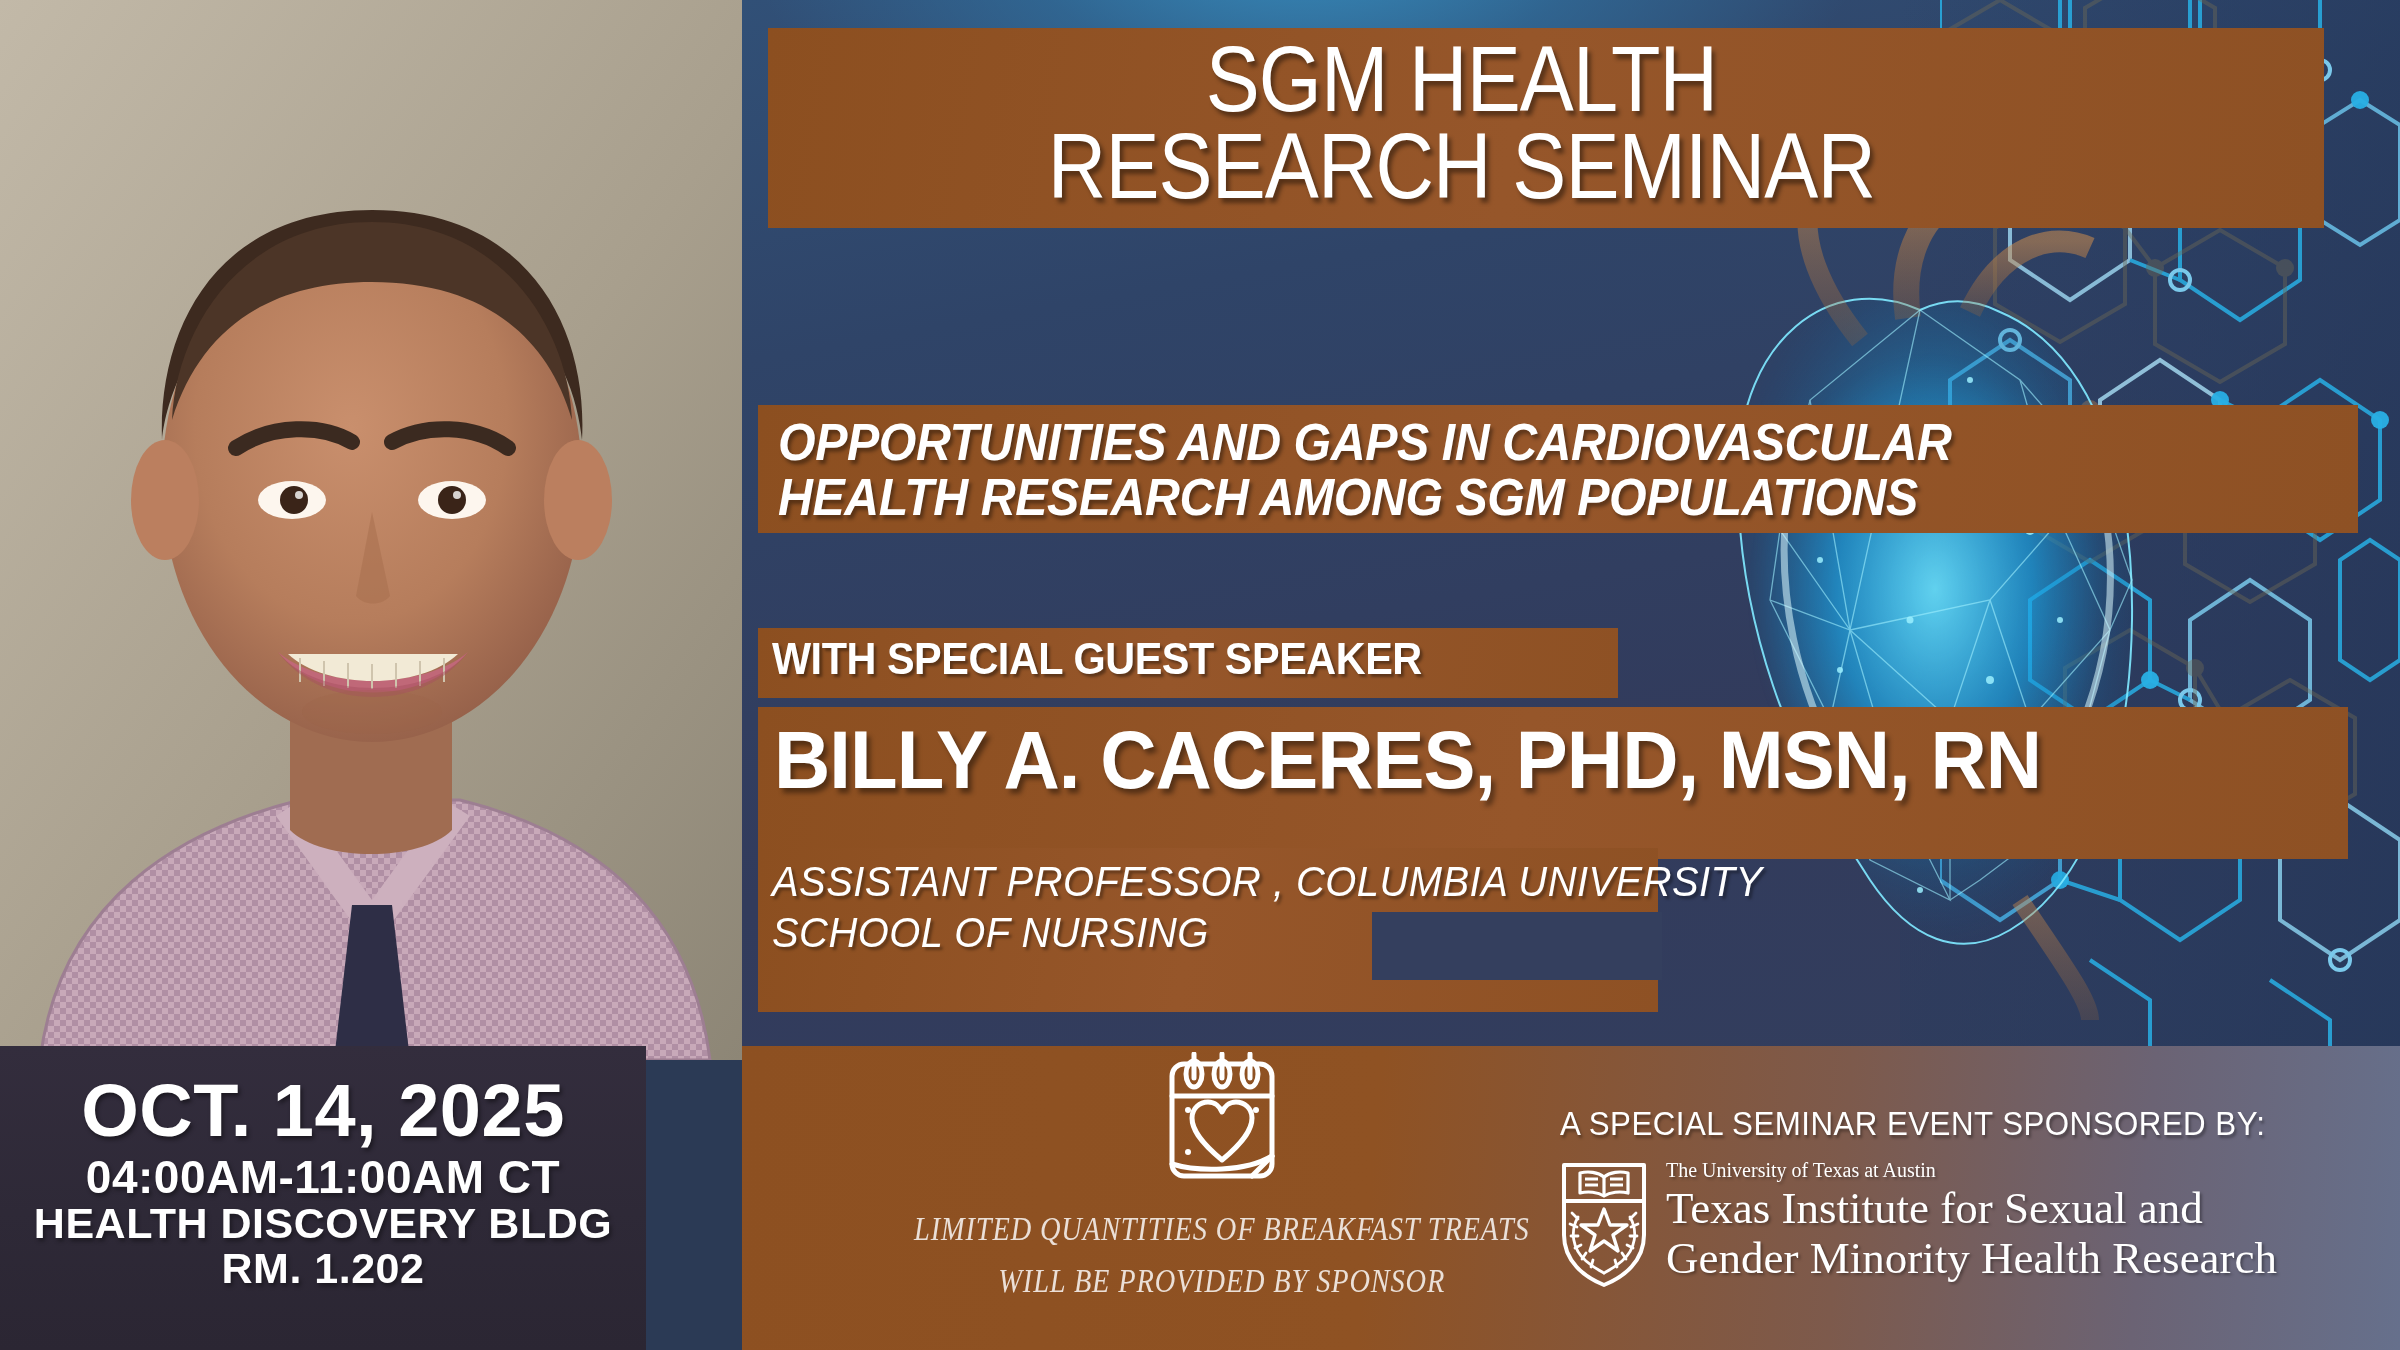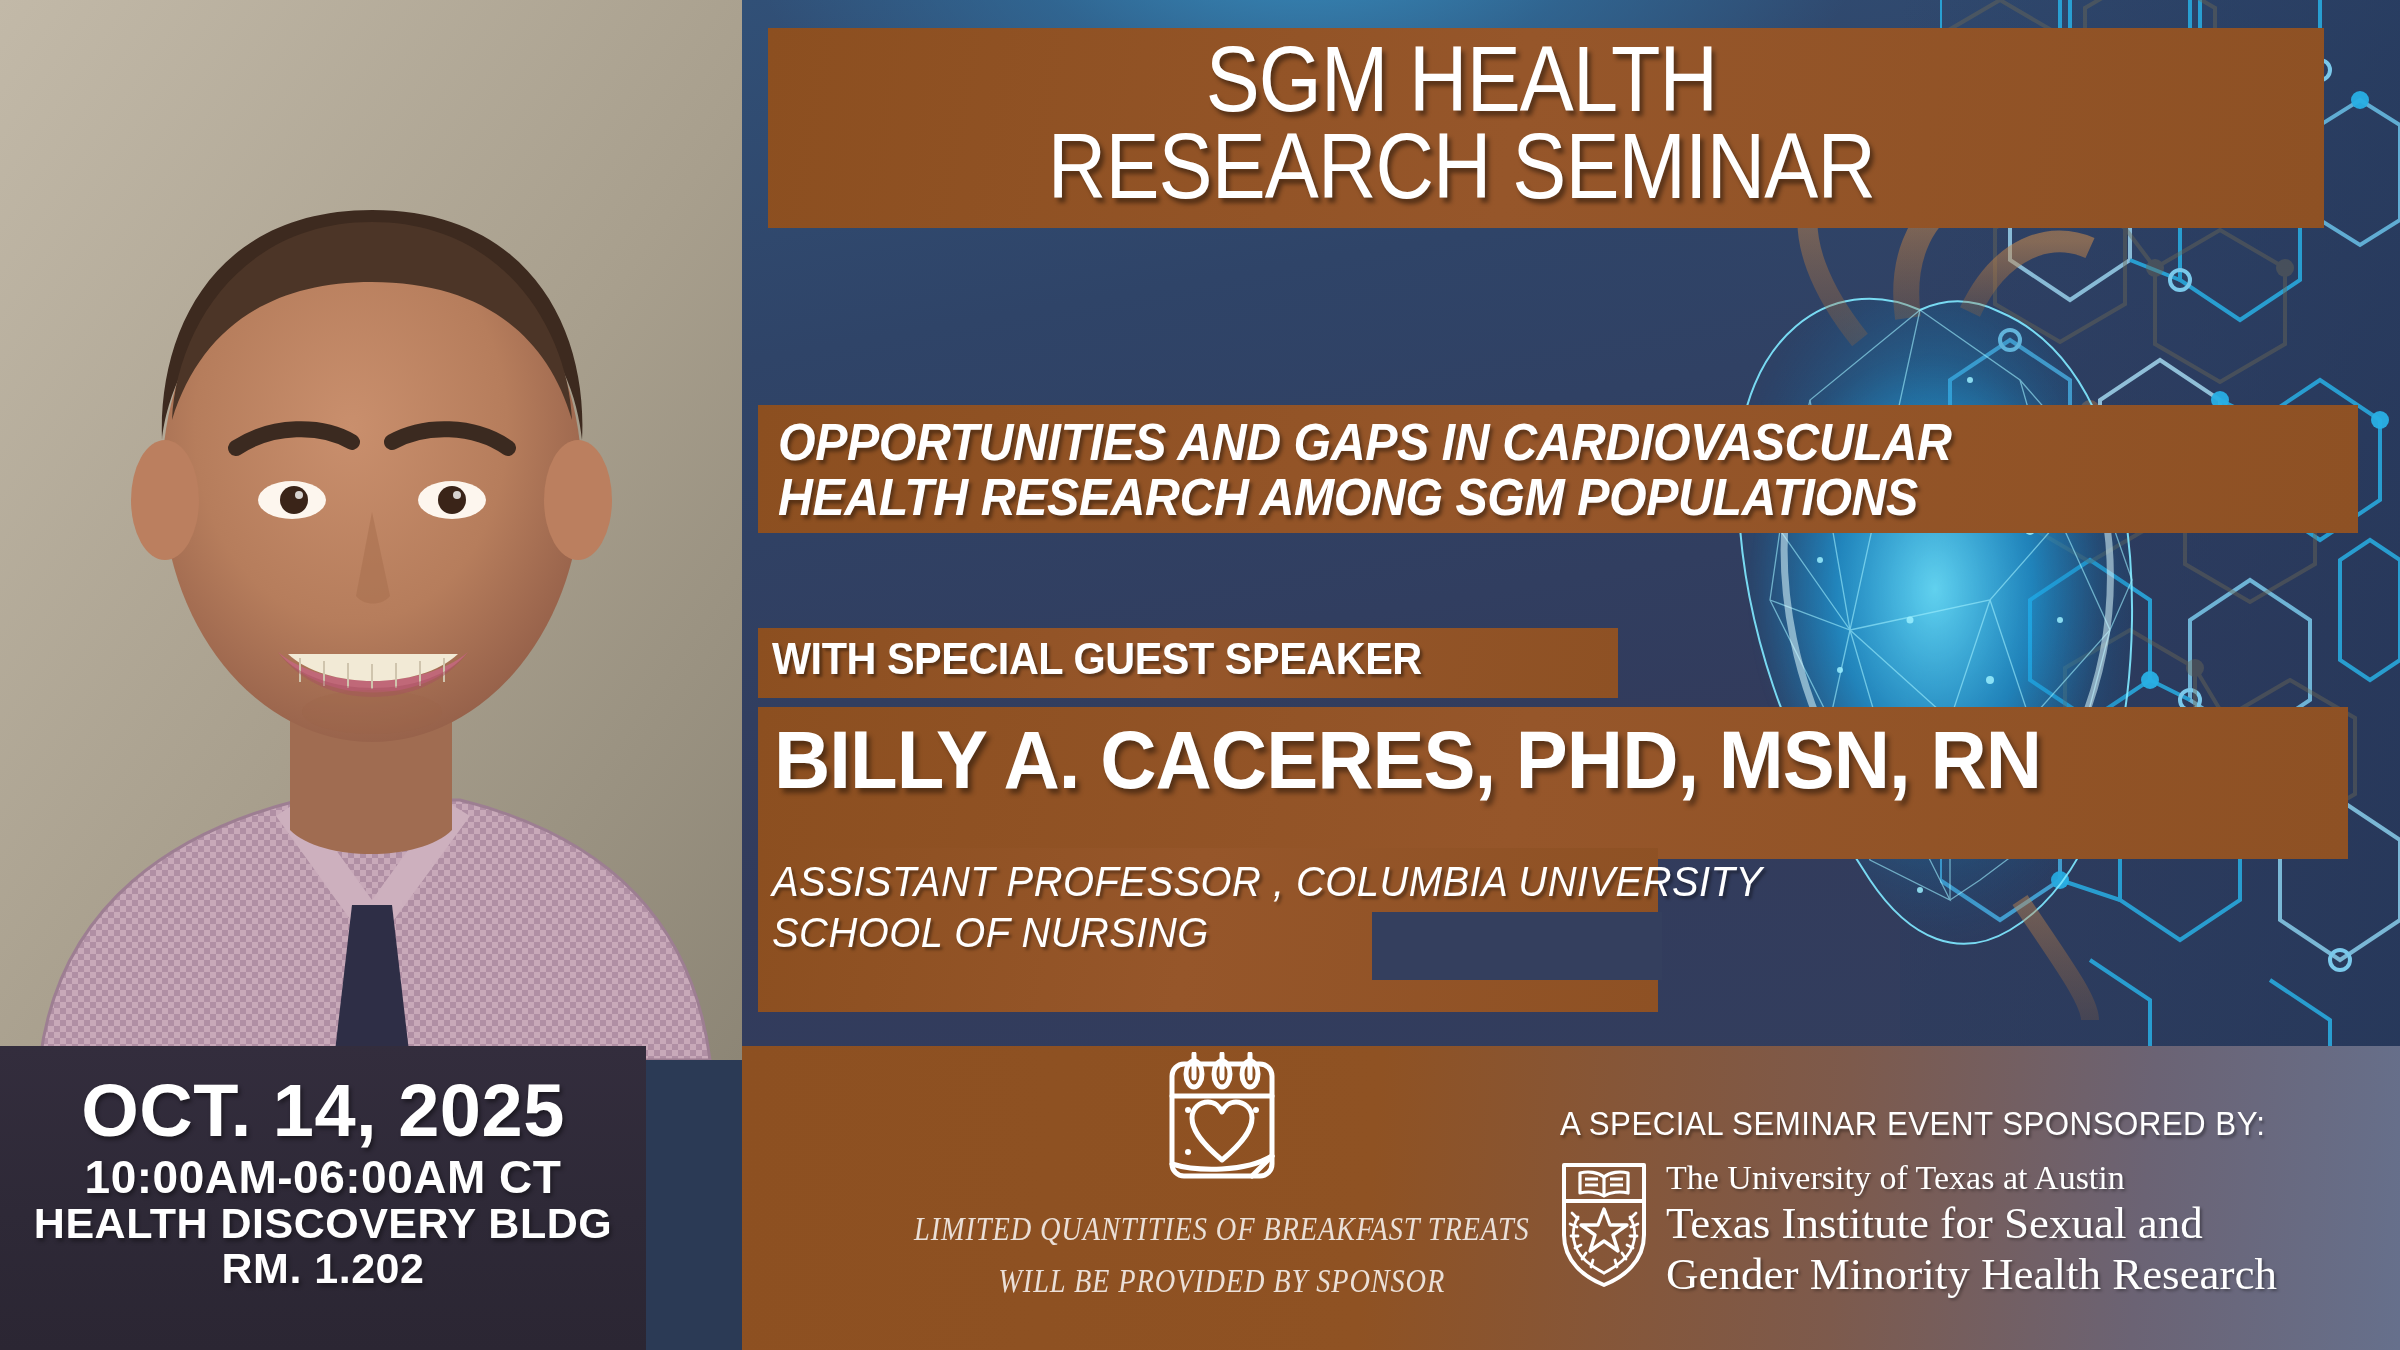--- a/index.html
+++ b/index.html
@@ -113,21 +113,21 @@
     position:absolute;left:818px;top:58px;width:820px;
   }
   .sponsor-label{
     color:#fff;font-size:34px;font-weight:400;letter-spacing:.5px;
     transform:scaleX(.92);transform-origin:left top;white-space:nowrap;
     text-shadow:2px 3px 3px rgba(0,0,0,.35);margin-bottom:16px;
   }
   .sponsor-row{display:flex;align-items:flex-start;gap:18px;}
   .ut-shield{width:88px;height:128px;flex:0 0 auto;margin-top:2px;}
   .ut-text{font-family:"Liberation Serif", serif;color:#fff;}
-  .ut-line1{font-size:34px;line-height:1.1;margin-bottom:2px;
+  .ut-line1{font-size:20px;line-height:1.1;margin-bottom:2px;
             text-shadow:2px 2px 3px rgba(0,0,0,.35);white-space:nowrap;}
   .ut-line2{font-size:45px;line-height:1.12;text-shadow:2px 2px 3px rgba(0,0,0,.35);white-space:nowrap;}
   .ut-line3{font-size:45px;line-height:1.12;text-shadow:2px 2px 3px rgba(0,0,0,.35);white-space:nowrap;}
 </style>
 </head>
 <body>
 
 <div id="poster">
 
   <div class="bg-blue"></div>
@@ -366,21 +366,21 @@
   </div>
 
   <div class="brownblk blk-affil">
     <div class="a">ASSISTANT PROFESSOR , COLUMBIA UNIVERSITY</div>
     <div class="a">SCHOOL OF NURSING</div>
   </div>
   <div class="affil-mask"></div>
 
   <div class="datebox">
     <div class="dateline d-big">OCT. 14, 2025</div>
-    <div class="dateline d-mid">10:00AM-06:00AM CT</div>
+    <div class="dateline d-mid">04:00AM-11:00AM CT</div>
     <div class="dateline d-mid2">HEALTH DISCOVERY BLDG</div>
     <div class="dateline d-room">RM. 1.202</div>
   </div>
 
   <div class="footer">
 
     <div class="treats">
       <svg class="cal-icon" viewBox="0 0 128 132">
         <g fill="none" stroke="#fff" stroke-width="5" stroke-linecap="round" stroke-linejoin="round">
           <rect x="14" y="12" width="100" height="112" rx="12"></rect>

